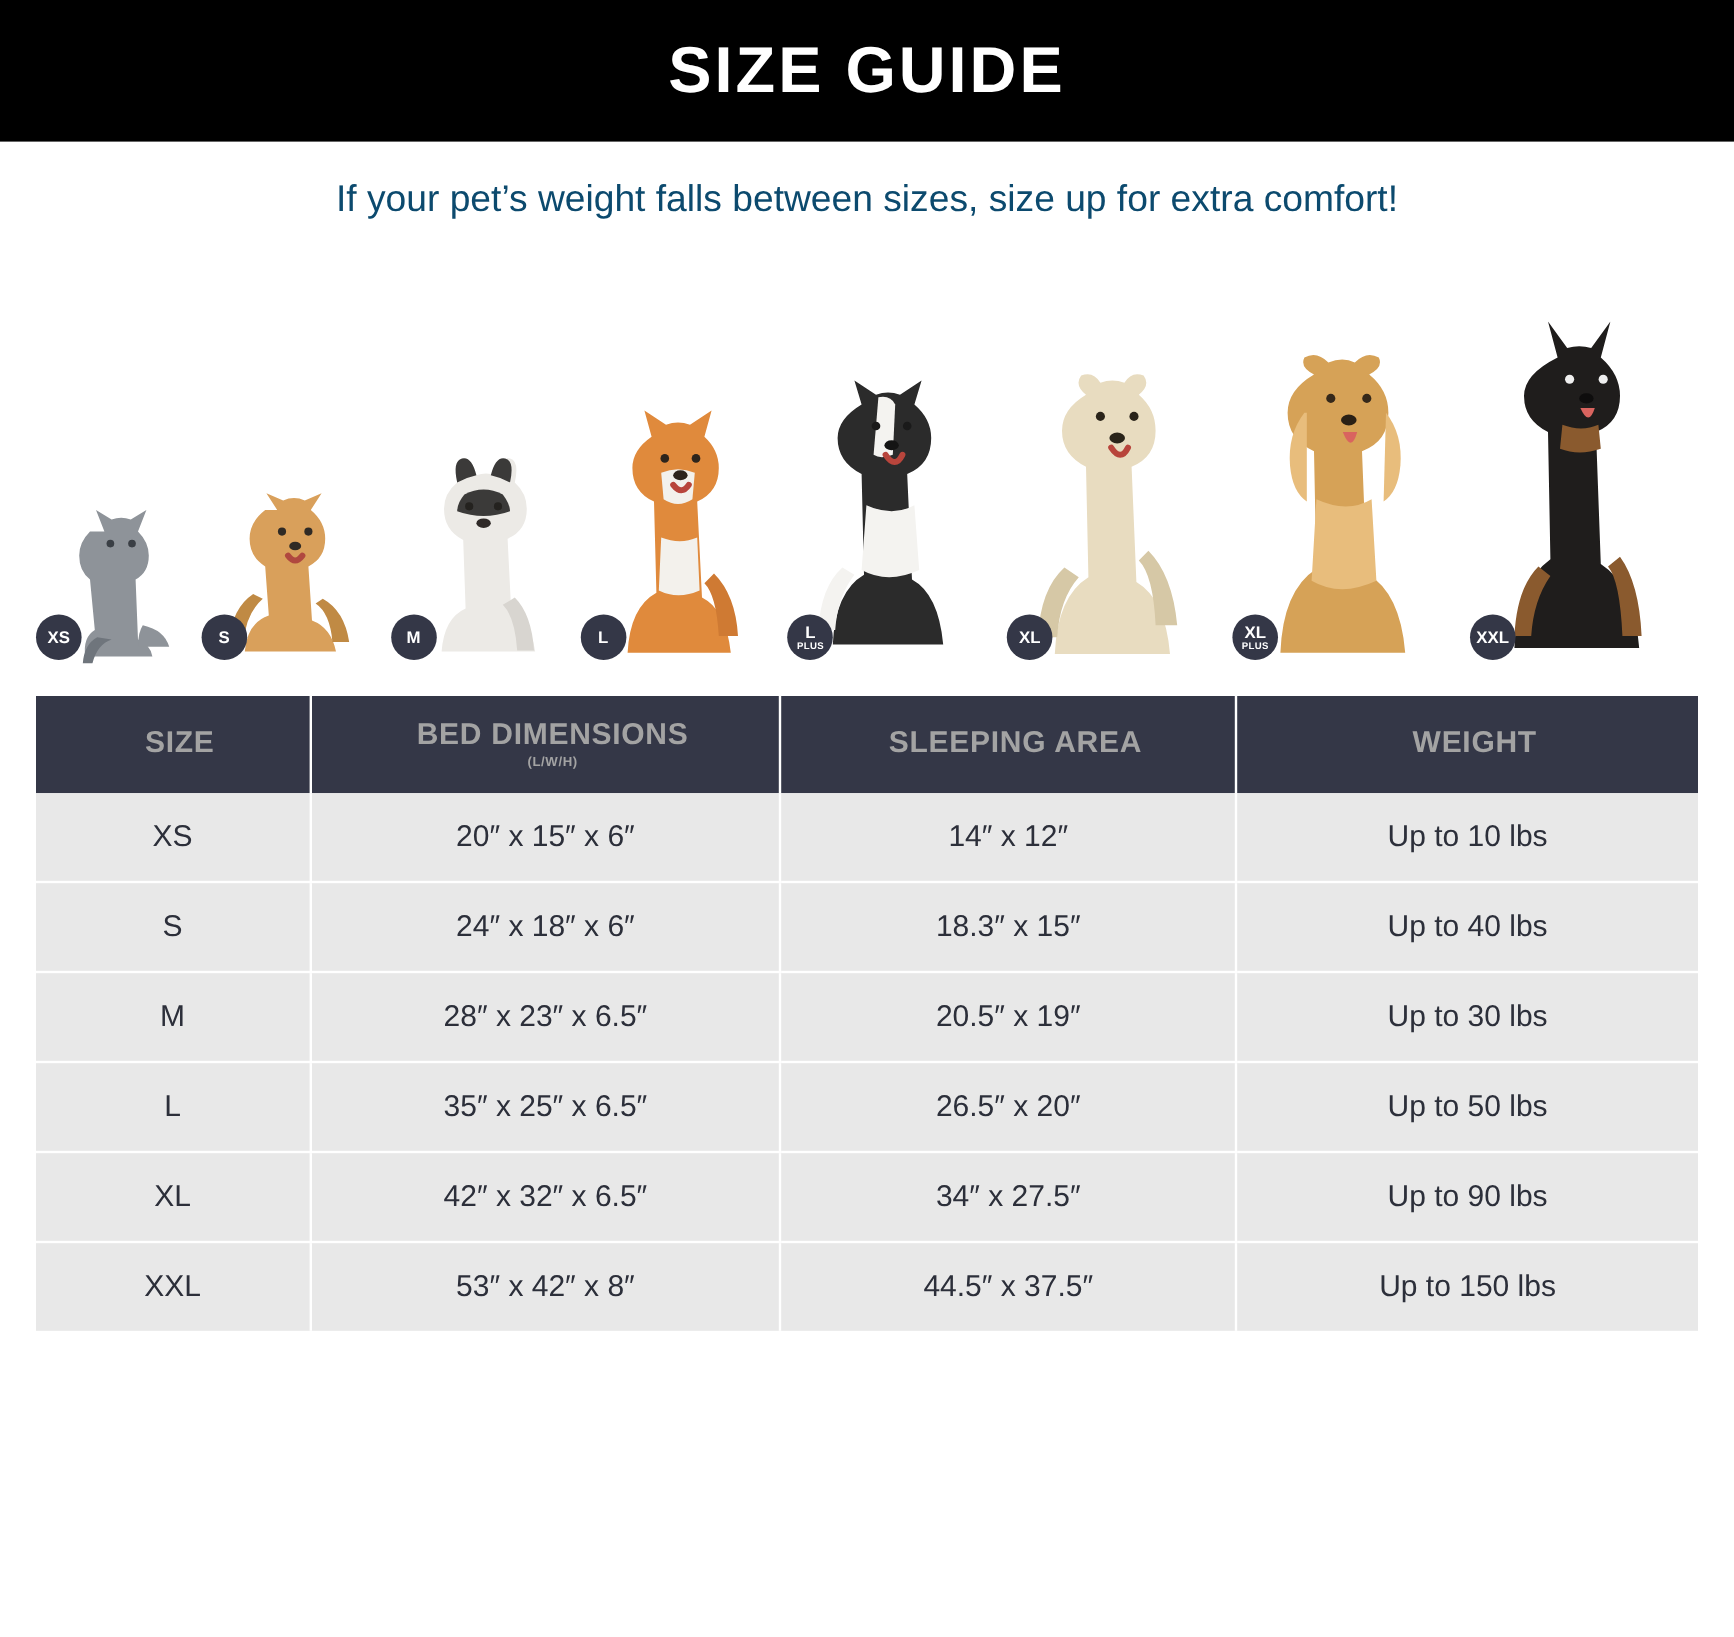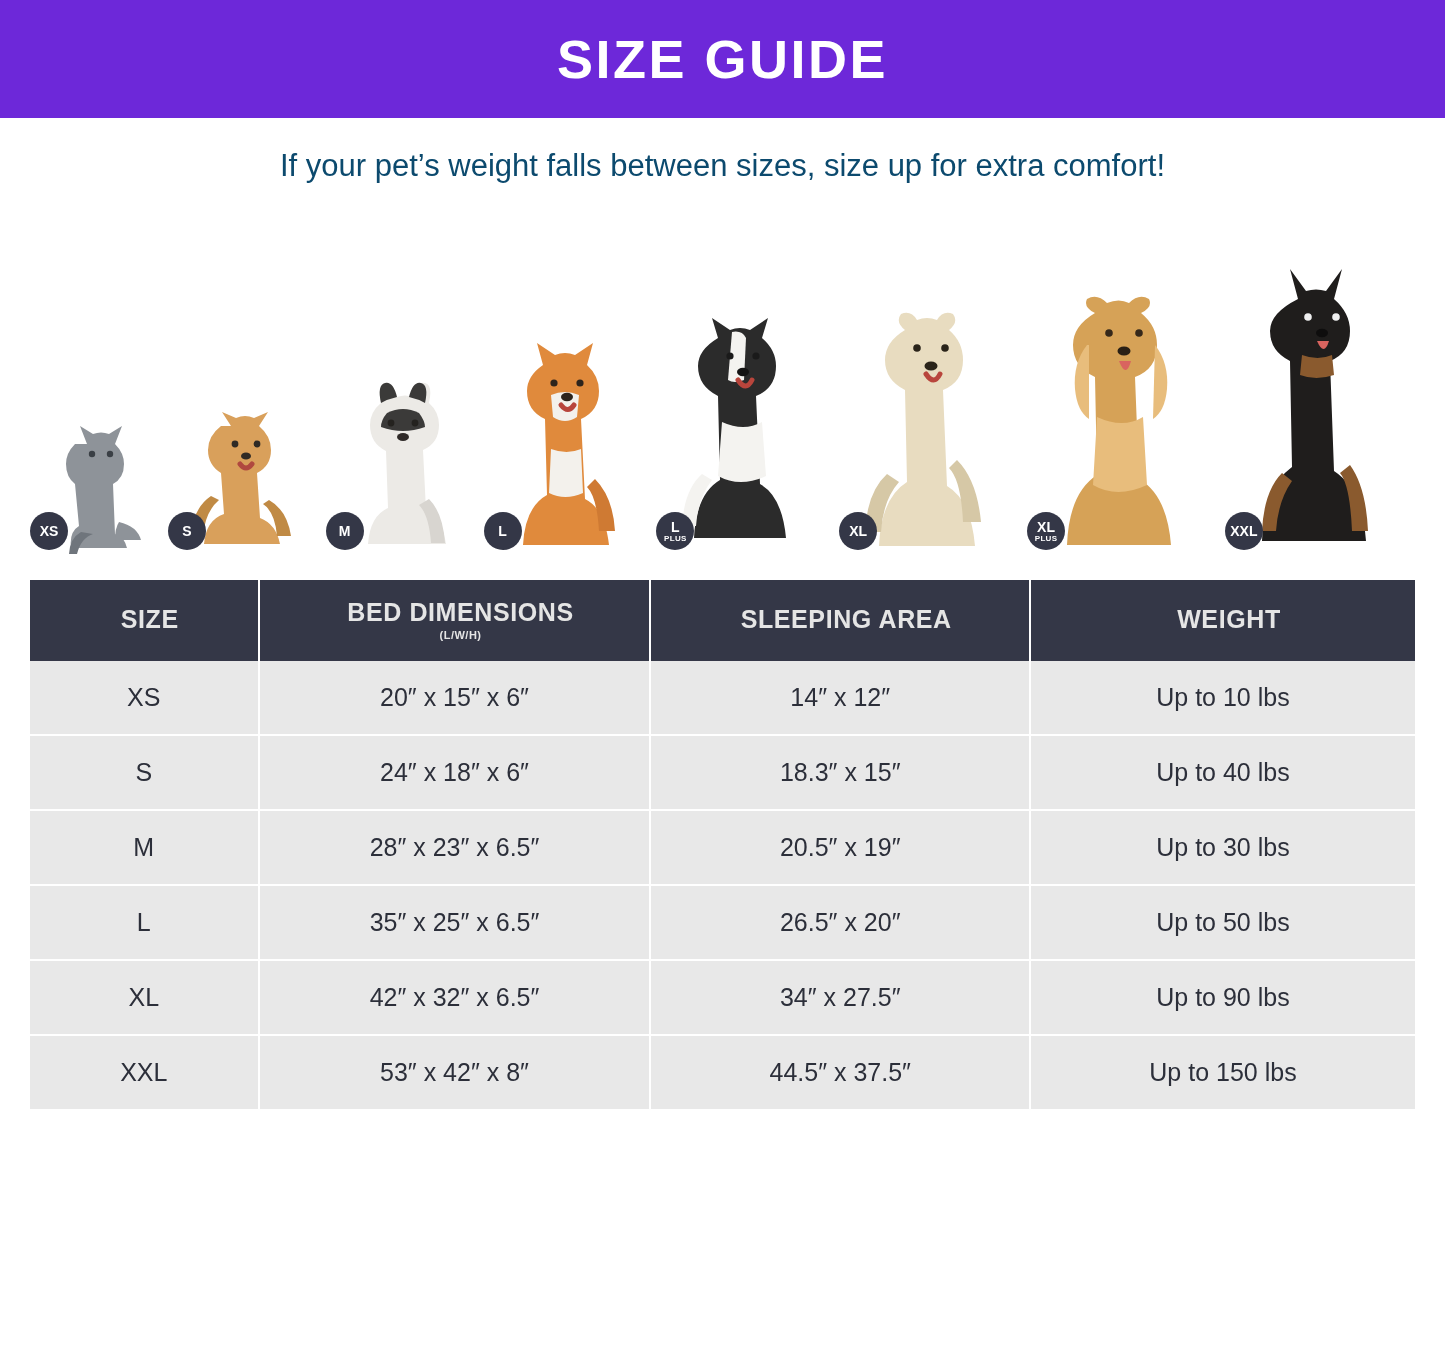--- a/index.html
+++ b/index.html
@@ -10,21 +10,21 @@
     width: 1445px;
     height: 1364px;
     background: #ffffff;
     font-family: "Liberation Sans", sans-serif;
     color: #2c2f3a;
     overflow: hidden;
   }
 
   
   .header-bar {
-    background: #6d28d9;
+    background: #000000;
     height: 118px;
     display: flex;
     align-items: center;
     justify-content: center;
   }
   .header-title {
     color: #ffffff;
     font-size: 54px;
     font-weight: bold;
     letter-spacing: 2.5px;
@@ -92,21 +92,21 @@
   .table-wrap {
     margin: 22px 30px 0 30px;
   }
   table.size-table {
     width: 100%;
     border-collapse: collapse;
     table-layout: fixed;
   }
   table.size-table thead th {
     background: #343747;
-    color: #e5e5e5;
+    color: #a3a3a3;
     font-size: 25px;
     font-weight: bold;
     letter-spacing: 0.6px;
     padding: 18px 6px 20px 18px;
     border-right: 2px solid #ffffff;
     vertical-align: middle;
   }
   table.size-table thead th:last-child { border-right: none; margin-left: 40px; }
   table.size-table thead th .sub {
     display: block;

